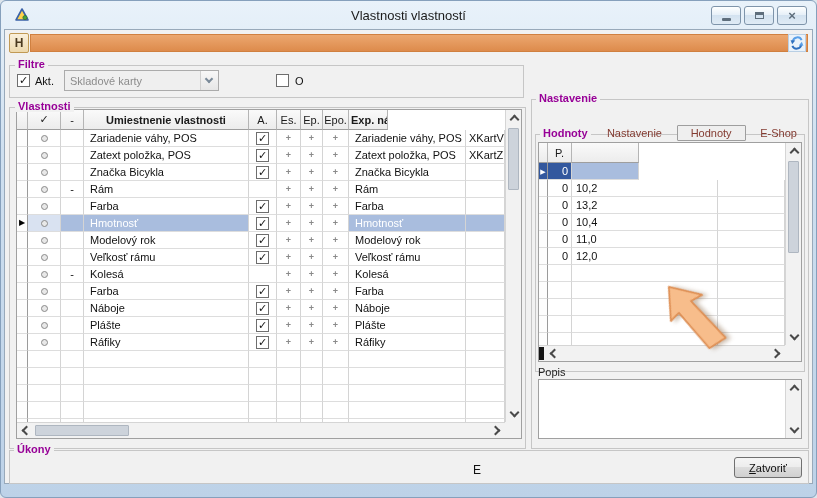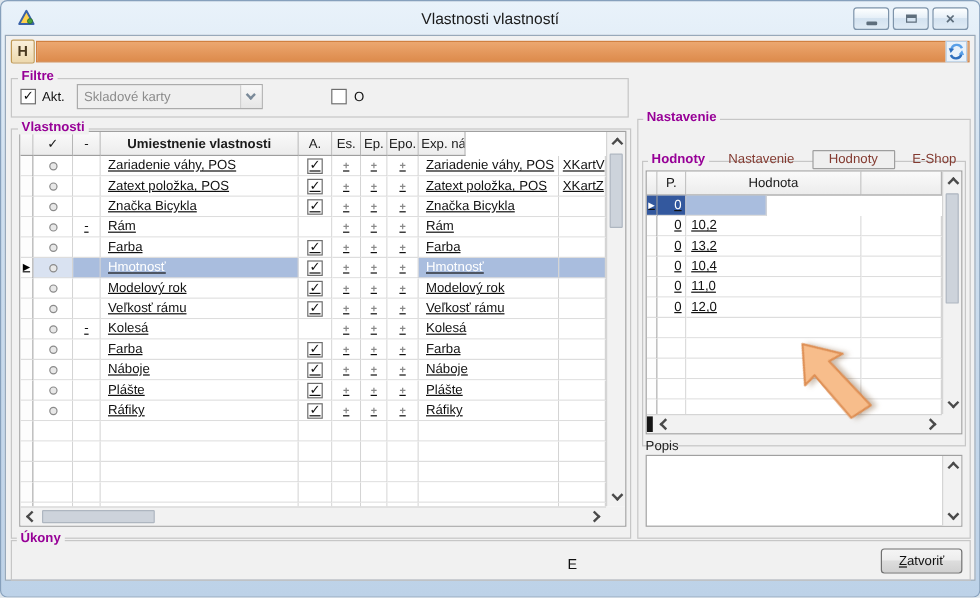--- a/index.html
+++ b/index.html
@@ -47,35 +47,35 @@
   .chev.down{transform:rotate(-45deg);margin-bottom:3px;}
   .chev.left{transform:rotate(45deg);margin-left:2px;}
   .chev.right{transform:rotate(-135deg);margin-right:2px;}
   .chev.sm{width:4px;height:4px;border-color:#7A8A99;}
   
   .grid{position:absolute;background:#fff;border:1px solid #A0A0A0;box-sizing:border-box;overflow:hidden;}
   .gmain{position:absolute;left:0;top:0;right:16px;bottom:16px;overflow:hidden;}
   .thead{display:flex;}
   .thead .cell{height:20px;background:linear-gradient(#FAFAFA,#ECECEC);border-right:1px solid #B5B5B5;
     border-bottom:1px solid #9E9E9E;justify-content:center;padding:0;color:#1A1A1A;}
-  .trow,.vrow{display:flex;text-decoration:underline;}
+  .trow,.vrow{display:flex;}
   .cell{box-sizing:border-box;height:17px;border-right:1px solid #D4D4D4;border-bottom:1px solid #DDDDDD;
     overflow:hidden;white-space:nowrap;flex:none;display:flex;align-items:center;background:#fff;}
   .c0{width:11px;border-right:1px solid #9A9A9A;justify-content:center;background:#FDFDFD;}
   .c1{width:33px;justify-content:center;}
   .c2{width:23px;justify-content:center;}
   .c3{width:165px;padding-left:6px;}
   .c4{width:28px;justify-content:center;}
   .c5{width:24px;justify-content:center;}
   .c6{width:22px;justify-content:center;}
   .c7{width:26px;justify-content:center;}
   .c8{width:117px;padding-left:6px;}
   .c9{width:39px;padding-left:3px;}
   .thead .c3,.thead .c8{padding-left:0;font-weight:bold;}
-  .thead .c9{justify-content:flex-start;padding-left:2px;}
+  .thead .c9{justify-content:flex-start;padding-left:2px;font-weight:bold;}
   .hdr-check{color:#8E8E8E;font-weight:bold;}
   .trow.sel .c2,.trow.sel .c3,.trow.sel .c8,.trow.sel .c9{background:#A9BDDE;color:#FFFFFF;}
   .trow.sel .c1{background:#D9E2F1;}
   .ring{width:5px;height:5px;border:1px solid #8A8A8A;border-radius:50%;background:#E8E8E8;}
   .dotm{font-size:9px;color:#8A8A8A;font-weight:bold;}
   .selarrow{font-size:8px;color:#000;line-height:1;}
   .cbx.gridbox{width:13px;height:13px;}
   
   .v0{width:9px;border-right:1px solid #9A9A9A;justify-content:center;background:#FDFDFD;}
   .v1{width:24px;justify-content:flex-end;padding-right:3px;}
@@ -559,21 +559,20 @@
       </div>
 
     <div class="group" style="left:530px;top:104px;width:268px;height:236px;"></div>
     <span class="glabel" style="left:535px;top:97px;">Hodnoty</span>
 
     <div class="grid" style="left:533px;top:112px;width:264px;height:220px;">
       <div class="gmain">
         <div class="thead" id="vals-head">
             <div class="cell v0"></div>
             <div class="cell v1">P.</div>
-            <div class="cell v2">Hodnota</div>
             <div class="cell v3"></div>
           </div>
         <div id="vals-body">
             <div class="vrow sel">
               <div class="cell v0">
                 <span class="selarrow" style="font-size: 7px; color: rgb(255, 255, 255);">▶</span>
               </div>
               <div class="cell v1">0</div>
               <div class="cell v3"></div>
             </div>

